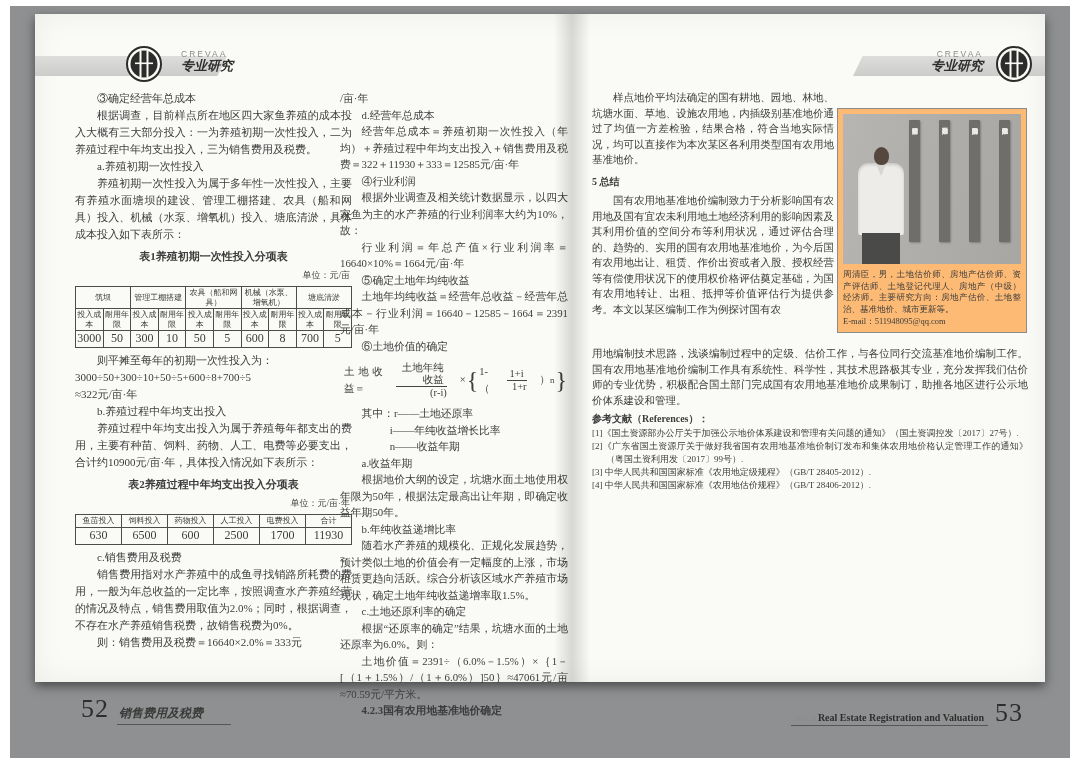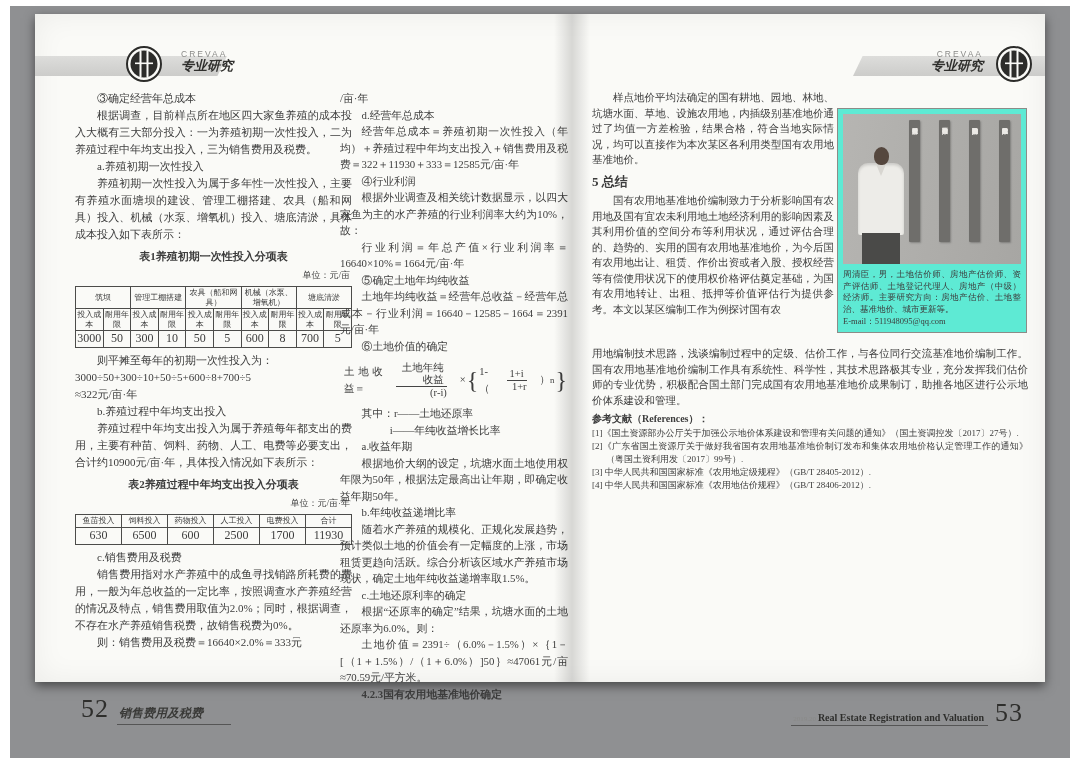--- a/index.html
+++ b/index.html
@@ -24,31 +24,31 @@
   .c2{left:305px;top:76px;width:228px;font-size:10.8px;line-height:16.5px;}
   .c3{left:557px;top:76px;width:242px;font-size:10.5px;line-height:15.5px;}
   .col p{margin:0;text-indent:2em;}
   .col p.noind{text-indent:0;}
   .tbl-title{font-weight:bold;text-align:center;text-indent:0;font-size:11px;margin:5px 0 2px;}
   .tbl-unit{text-align:right;text-indent:0;font-size:9px;margin:0 2px 2px 0;}
   table.dt{border-collapse:collapse;width:100%;table-layout:fixed;margin-bottom:4px;}
   table.dt td{border:1px solid #4c4c4a;text-align:center;padding:1px 0;font-size:8px;line-height:9.5px;
               word-break:break-all;vertical-align:middle;}
   table.dt td.v{font-size:12px;height:14px;}
-  .sec-h{font-weight:bold;font-size:13px;text-indent:0 !important;margin:6px 0 4px !important;}
+  .sec-h{font-weight:bold;font-size:10px;text-indent:0 !important;margin:6px 0 4px !important;}
   .bold{font-weight:bold;}
   
   .formula{display:flex;align-items:center;justify-content:flex-start;margin:8px 0 6px 4px;font-size:10.5px;}
   .frac{display:inline-flex;flex-direction:column;text-align:right;margin:0 13px;line-height:12px;}
   .frac .nm{border-bottom:1px solid #444;padding:0 3px;}
   .brace{font-size:24px;font-weight:300;margin:0 1px;color:#3c3c3c;}
   .where{text-indent:2em !important;}
   .where2{text-indent:4.6em !important;}
   
-  .bio{position:absolute;left:802px;top:94px;width:190px;border:1px solid #8c8c88;background:#5eead4;
+  .bio{position:absolute;left:802px;top:94px;width:190px;border:1px solid #8c8c88;background:#fdba74;
        padding:5px;box-sizing:border-box;}
   .photo{position:relative;width:178px;height:150px;background:linear-gradient(100deg,#b6b5b2,#a7a6a3);overflow:hidden;}
   .sign{position:absolute;top:6px;background:#6f6e6b;color:#eceae6;writing-mode:vertical-rl;
         text-orientation:upright;font-size:6px;letter-spacing:0;padding:3px 1px;height:116px;
         overflow:hidden;border-radius:1px;box-shadow:1px 1px 2px rgba(0,0,0,.25);}
   .head{position:absolute;left:31px;top:33px;width:15px;height:18px;background:#55473e;border-radius:50% 50% 45% 45%;}
   .torso{position:absolute;left:15px;top:49px;width:46px;height:72px;background:#edece8;
          border-radius:10px 10px 2px 2px;box-shadow:inset 0 2px 3px rgba(0,0,0,.15);}
   .collar{position:absolute;left:33px;top:50px;width:10px;height:12px;background:#d8d6d1;
           clip-path:polygon(50% 100%,0 0,100% 0);}
@@ -205,20 +205,21 @@
         <span class="frac">
           <span class="nm">1+i</span>
           <span>1+r</span>
         </span>
         <span>）</span>
           <sup>n</sup>
         <span class="brace">}</span>
       </div>
       <p class="where">其中：r——土地还原率</p>
       <p class="where2">i——年纯收益增长比率</p>
+      <p class="where2">n——收益年期</p>
       <p>a.收益年期</p>
       <p>根据地价大纲的设定，坑塘水面土地使用权年限为50年，根据法定最高出让年期，即确定收益年期50年。</p>
       <p>b.年纯收益递增比率</p>
       <p>随着水产养殖的规模化、正规化发展趋势，预计类似土地的价值会有一定幅度的上涨，市场租赁更趋向活跃。综合分析该区域水产养殖市场现状，确定土地年纯收益递增率取1.5%。</p>
       <p>c.土地还原利率的确定</p>
       <p>根据“还原率的确定”结果，坑塘水面的土地还原率为6.0%。则：</p>
       <p>土地价值＝2391÷（6.0%－1.5%）×｛1－[（1＋1.5%）/（1＋6.0%）]50｝≈47061元/亩≈70.59元/平方米。</p>
       <p class="bold">4.2.3国有农用地基准地价确定</p>
     </div>
 

